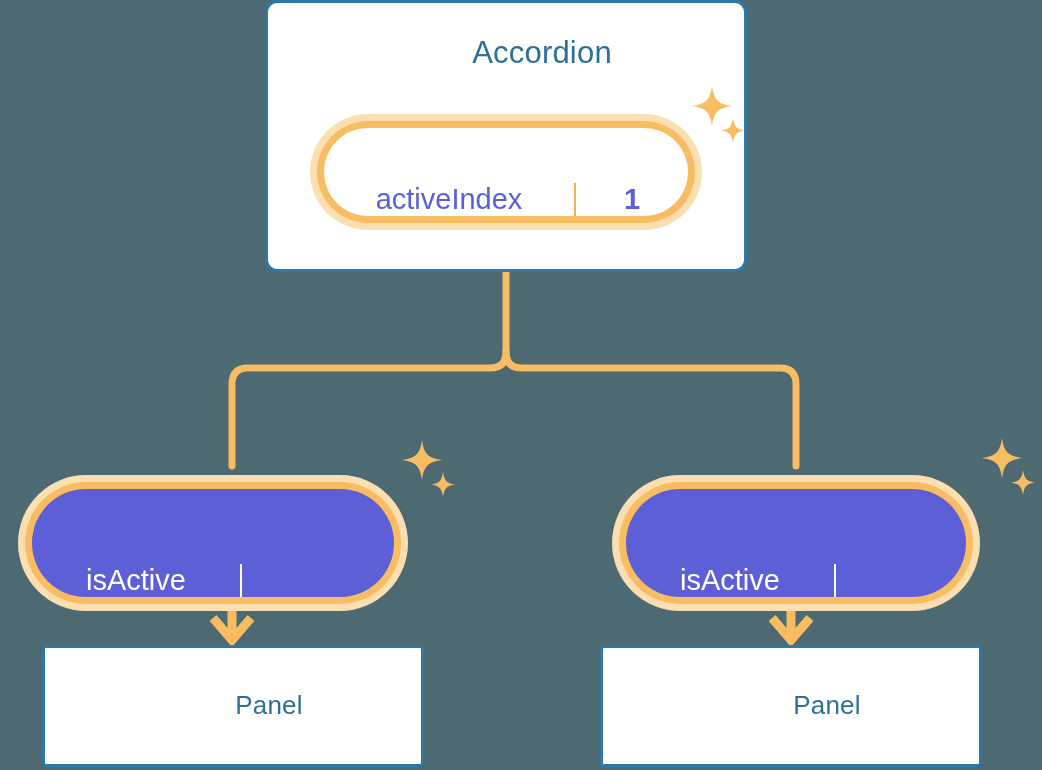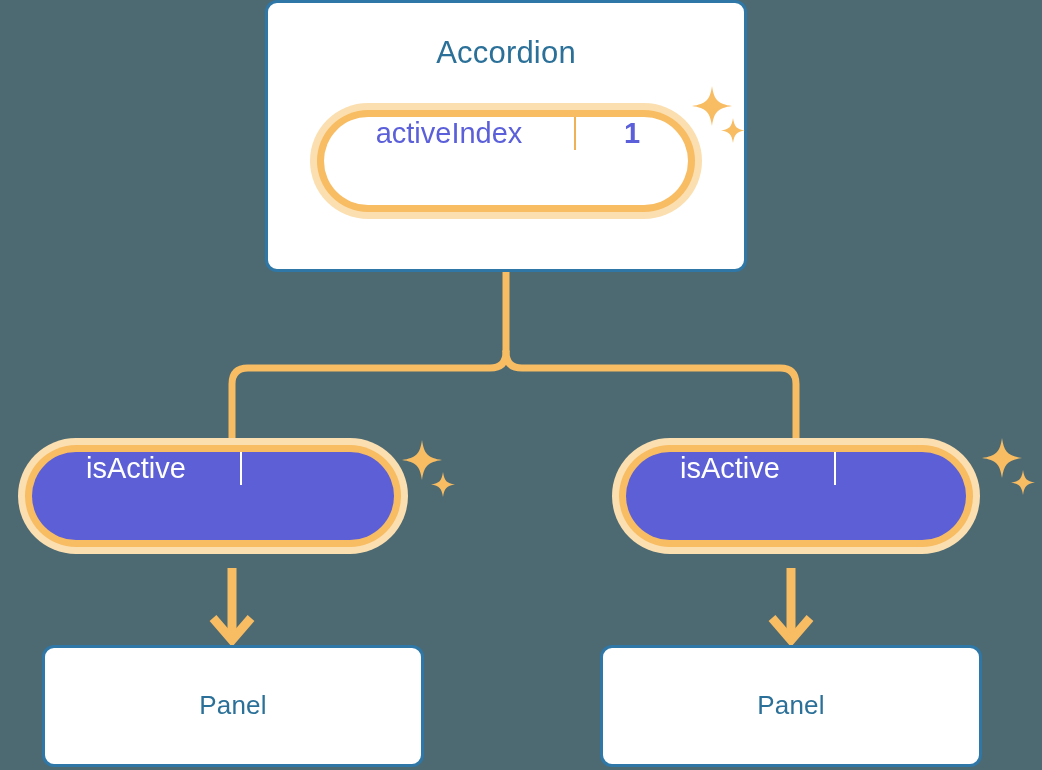--- a/index.html
+++ b/index.html
@@ -33,57 +33,59 @@
     border-radius: 12px;
     box-sizing: border-box;
   }
   .comp-title {
     position: absolute;
     left: 0;
     width: 100%;
     text-align: center;
     color: #2b7098;
     letter-spacing: .2px;
+    padding-left: 36px;
   }
 
   #accordion-box {
     left: 265px;
     top: 0px;
     width: 482px;
     height: 272px;
     border-top-left-radius: 12px;
     border-top-right-radius: 12px;
   }
   #accordion-title {
     top: 32px;
     font-size: 31px;
   }
 
   .panel-box {
     top: 645px;
     width: 382px;
     height: 122px;
-    border-radius: 12px;
+    border-radius: 4px;
   }
   #panel-left  { left: 42px; }
   #panel-right { left: 600px; }
   .panel-title {
     top: 42px;
     font-size: 26px;
   }
 
   
   .pill {
     position: absolute;
     display: flex;
-    align-items: flex-start;
+    align-items: flex-end;
     box-sizing: border-box;
     border-radius: 999px;
     
     box-shadow: 0 0 0 7px #f8bc62, 0 0 0 14px #fbdfb0;
+    margin-top: 11px;
   }
   .pill-cell {
     display: flex;
     align-items: center;
     justify-content: center;
     box-sizing: border-box;
     white-space: nowrap;
   }
 
   
@@ -106,23 +108,22 @@
   #pill-activeindex .cell-val {
     width: 112px;
     font-size: 29px;
     font-weight: bold;
     border-radius: 0 999px 999px 0;
   }
 
   
   .pill-indigo {
     background: #5c5fd6;
-    top: 452px;
-    height: 88px;
-    flex-direction: column;
+    top: 478px;
+    height: 108px;
   }
   .pill-indigo .pill-cell {
     color: #ffffff;
   }
   .pill-indigo .cell-key {
     font-size: 29px;
     border-right: 2px solid #ffffff;
     border-radius: 999px 0 0 999px;
   }
   .pill-indigo .cell-val {

